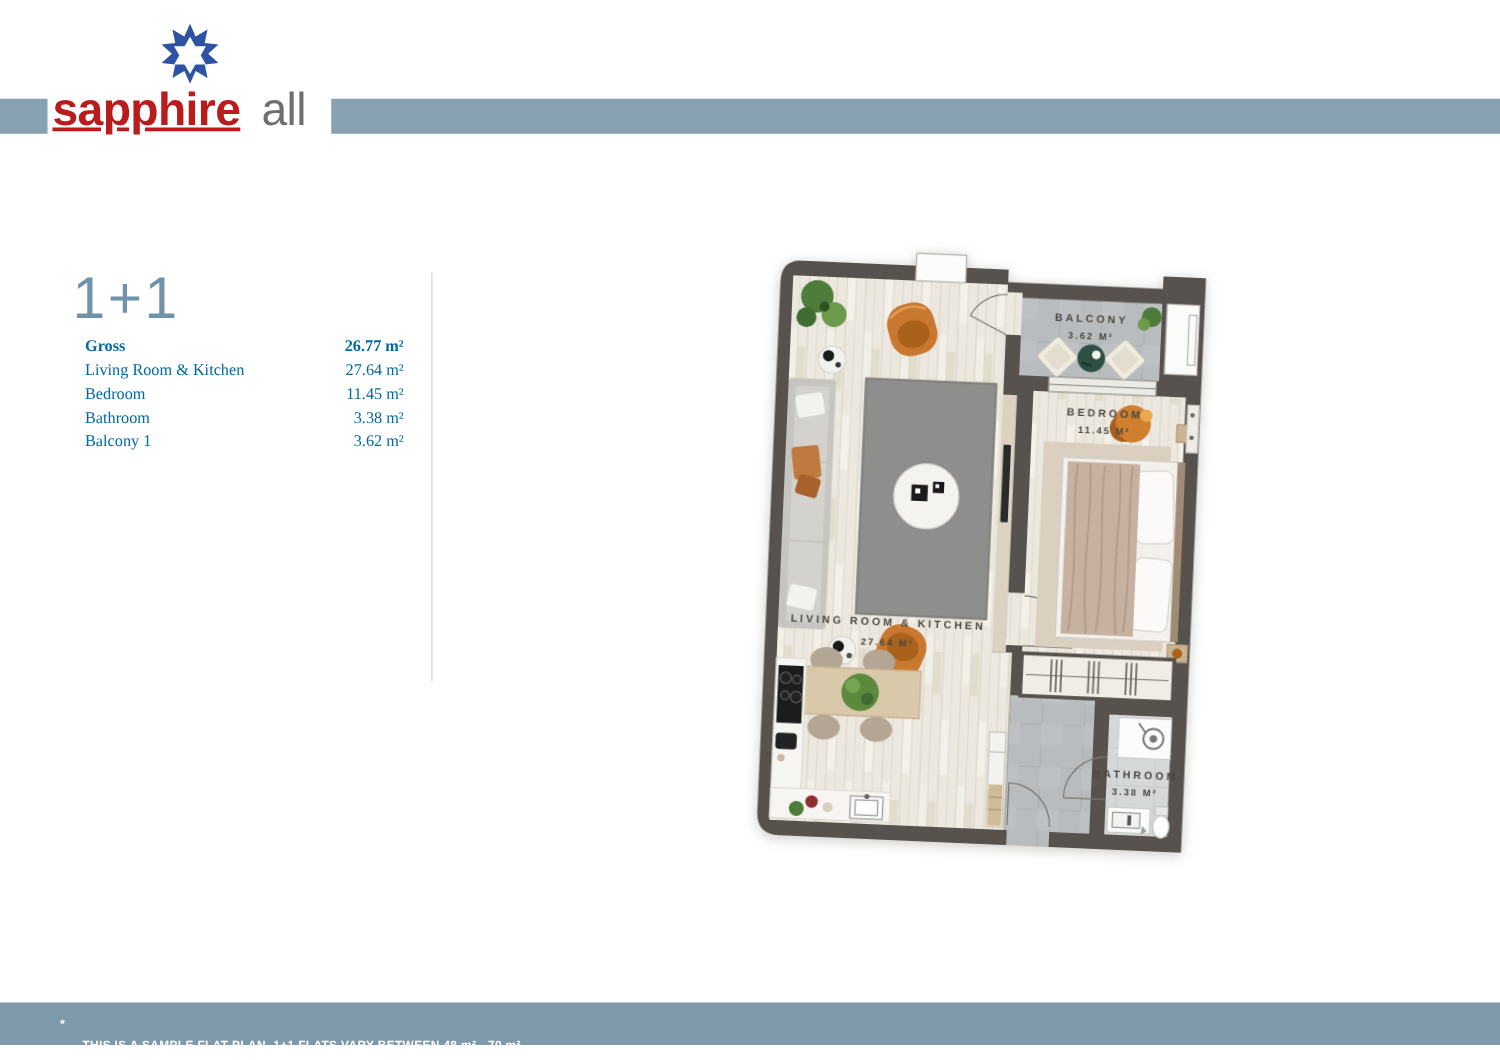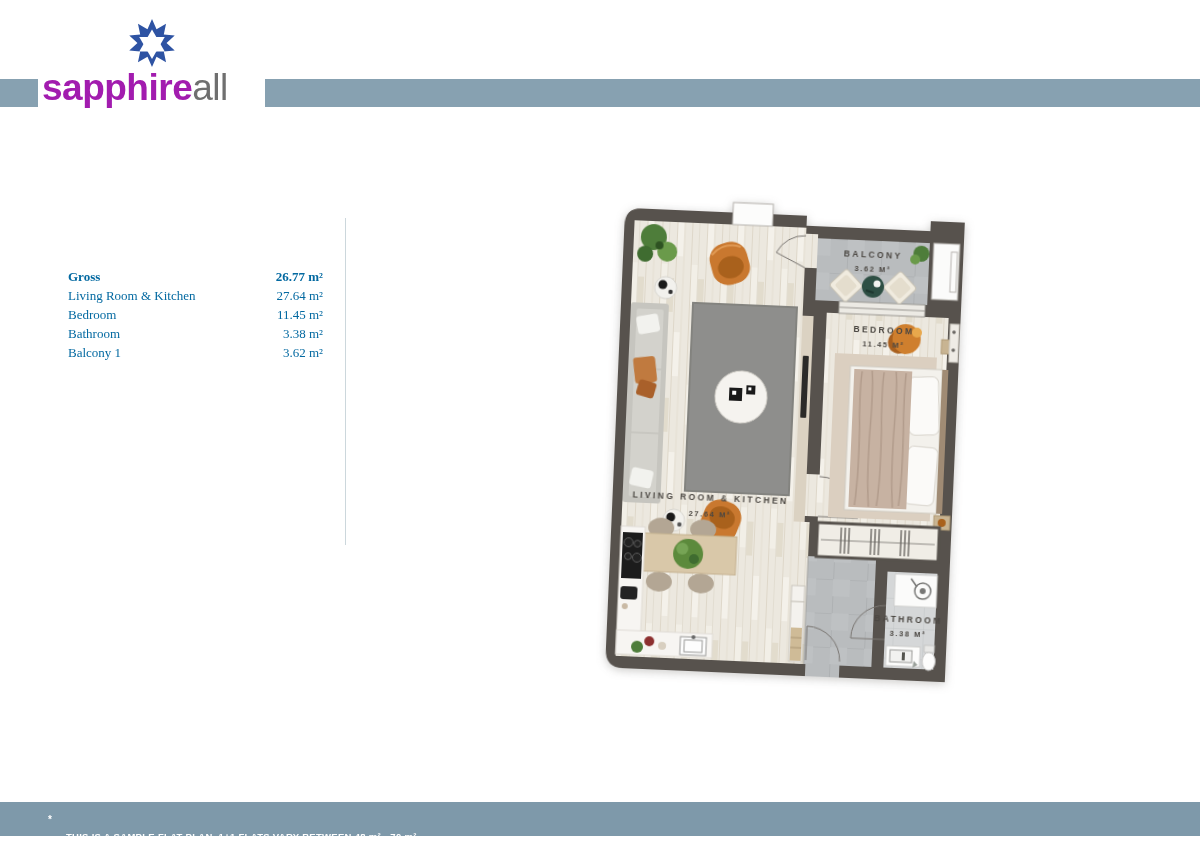--- a/index.html
+++ b/index.html
@@ -11,22 +11,22 @@
   }
   
   .band { position:absolute; height:28px; top:79px; background:#87a1b1; }
   .band.left  { left:0;  width:38px; }
   .band.right { left:265px; right:0; }
   .logo-star { position:absolute; left:126px; top:15px; width:52px; height:56px; }
   .wordmark {
     position:absolute; left:42px; top:68px; font-size:37px; line-height:40px;
     letter-spacing:-0.5px; white-space:nowrap;
   }
-  .wordmark .bold  { font-weight:700; color:#a21caf; }
-  .wordmark .light { font-weight:300; color:#6f6f6f; }
+  .wordmark .bold  { font-weight:700; color:#b91c1c;text-decoration:underline; }
+  .wordmark .light { font-weight:300; color:#6f6f6f;margin-left:17px; }
   
   .unit-type {
     position:absolute; left:58px; top:210px;
     font-size:47px; font-weight:300; letter-spacing:2px; color:#7093aa;
   }
   .area-table { position:absolute; left:68px; top:269px; width:255px; font-family:"Liberation Serif", serif; }
   .area-row { display:flex; justify-content:space-between; height:19px; font-size:13px; color:#0369a1; }
   .area-row .lbl { text-align:left; }
   .area-row .val { text-align:right; }
   .area-row.head { font-weight:700; }
@@ -61,20 +61,21 @@
   <svg class="logo-star" viewBox="0 0 100 100" aria-hidden="true">
     <polygon fill="#2e53a3" points="50,4 58.7,23.4 77,12.8 72.7,33.5 93.7,35.8 78,50 93.7,64.2 72.7,66.5 77,87.2 58.7,76.6 50,96 41.3,76.6 23,87.2 27.3,66.5 6.3,64.2 22,50 6.3,35.8 27.3,33.5 23,12.8 41.3,23.4"></polygon>
     <polygon fill="#ffffff" points="50,24 74.5,66.5 25.5,66.5"></polygon>
     <polygon fill="#ffffff" points="50,81 25.5,38.5 74.5,38.5"></polygon>
   </svg>
 
   <div class="wordmark">
     <span class="bold">sapphire</span><span class="light">all</span>
   </div>
 
+  <div class="unit-type">1+1</div>
 
   <div class="area-table">
     <div class="area-row head">
       <span class="lbl">Gross</span>
       <span class="val">26.77 m²</span>
     </div>
     <div class="area-row">
       <span class="lbl">Living Room &amp; Kitchen</span>
       <span class="val">27.64 m²</span>
     </div>

